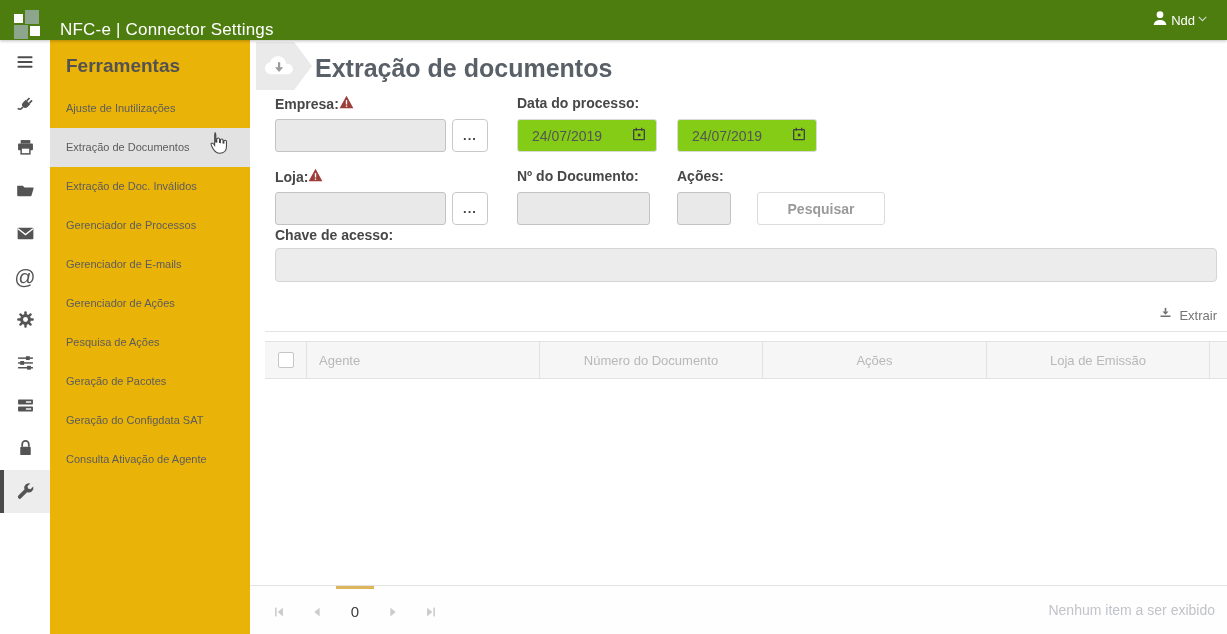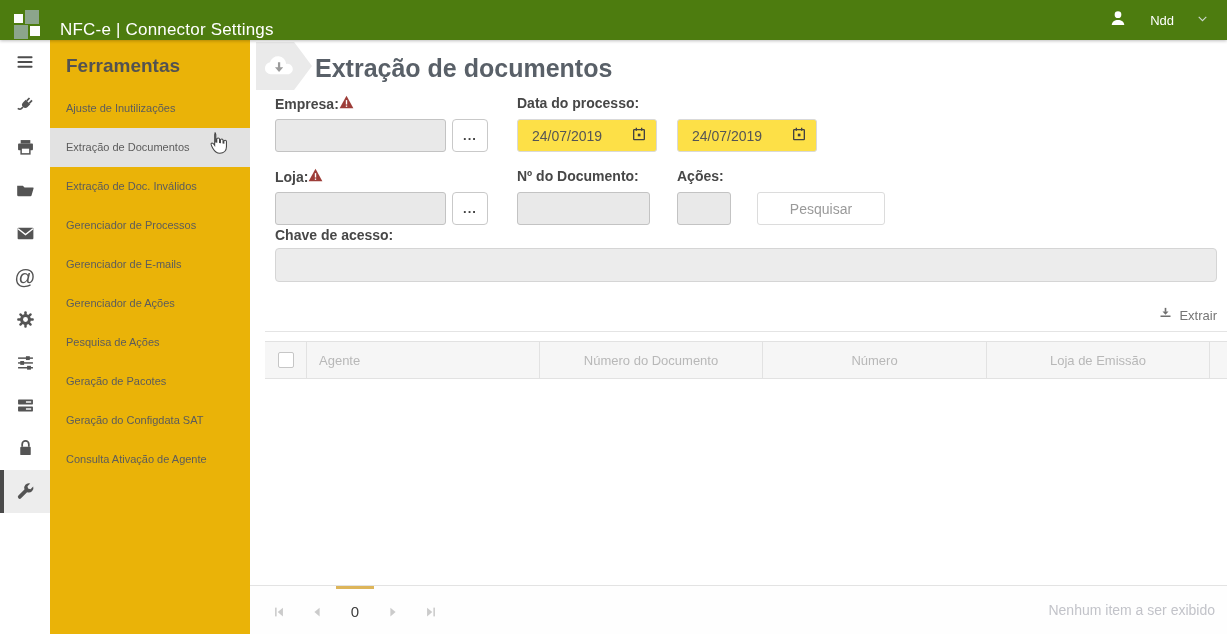--- a/index.html
+++ b/index.html
@@ -10,21 +10,21 @@
   .topbar { position:relative; height:40px; background:#4d7c0f; color:#fff;
     display:flex; align-items:flex-end; box-shadow:0 1px 3px rgba(0,0,0,.25); z-index:20; }
   .logo { position:relative; width:34px; height:30px; margin-left:14px; }
   .logo .sq { position:absolute; }
   .logo .sq1 { left:0;  top:4;  width:9px;  height:9px;  background:#fdfdfd; top:4px; }
   .logo .sq2 { left:11px; top:0;  width:14px; height:14px; background:#8ca58c; }
   .logo .sq3 { left:0;  top:15px; width:14px; height:14px; background:#8ca58c; }
   .logo .sq4 { left:16px; top:16px; width:10px; height:10px; background:#fdfdfd; }
   .app-title { margin-left:12px; font-size:17px; font-weight:400; letter-spacing:.2px; }
   .user-area { position:absolute; right:18px; top:0; height:40px; display:flex;
-    align-items:center; gap:22px; cursor:pointer; }
+    align-items:center; gap:1px; cursor:pointer; }
   .user-name { font-size:13px; color:#fff; }
 
   
   .shell { display:flex; height:594px; }
 
   
   .iconbar { width:50px; background:#fff; flex:0 0 50px; }
   .icon-cell { height:43px; display:flex; align-items:center; justify-content:center;
     cursor:pointer; position:relative; color:#545454; }
   .icon-cell.active { background:#ededed; }
@@ -46,21 +46,21 @@
     background:#eaeaea; clip-path:polygon(0 0,68% 0,100% 50%,68% 100%,0 100%); }
   .title-badge svg { position:absolute; left:5px; top:11px; }
   .page-title { position:absolute; left:65px; top:14px; font-size:25px; font-weight:600;
     color:#596068; }
 
   .field-label { position:absolute; font-size:14px; font-weight:700; color:#474747;
     display:flex; align-items:center; white-space:nowrap; }
   .txt-input { position:absolute; height:33px; border:1px solid #c3c3c3; border-radius:3px;
     background:#e9e9e9; font-family:inherit; font-size:14px; color:#555; padding:0 8px; }
   .date-input { position:absolute; height:33px; border:1px solid #d9d9d9; border-radius:3px;
-    background:#fde047; display:flex; align-items:center; justify-content:space-between;
+    background:#84cc16; display:flex; align-items:center; justify-content:space-between;
     padding:0 9px 0 14px; font-size:14px; color:#555; cursor:pointer; }
   .browse-btn { position:absolute; width:36px; height:33px; background:#fff;
     border:1px solid #c9c9c9; border-radius:4px; font-size:13px; font-weight:700;
     color:#3f3f3f; cursor:pointer; line-height:1; letter-spacing:1px; }
   .search-btn { position:absolute; width:128px; height:33px; background:#fff;
     border:1px solid #dcdcdc; border-radius:3px; font-family:inherit; font-size:14px;
     color:#9a9a9a; cursor:pointer; }
   .chave-input { position:absolute; height:34px; border:1px solid #d5d5d5; border-radius:4px;
     background:#ececec; font-family:inherit; font-size:14px; color:#555; padding:0 10px; }
 
@@ -300,21 +300,21 @@
     <div class="field-label" style="left:267px; top:128px;">
       <span>Nº do Documento:</span>
     </div>
     <input class="txt-input" style="left: 267px; top: 152px; width: 133px;" value="">
 
     <div class="field-label" style="left:427px; top:128px;">
       <span>Ações:</span>
     </div>
     <input class="txt-input" style="left: 427px; top: 152px; width: 54px;" value="">
 
-    <button class="search-btn" style="left:507px; top:152px;">Pesquisar</button>
+    <button class="search-btn" style="left:507px; top:152px;font-weight:bold;">Pesquisar</button>
 
     <div class="field-label" style="left:25px; top:187px;">
       <span>Chave de acesso:</span>
     </div>
     <input class="chave-input" style="left: 25px; top: 208px; width: 942px;" value="">
 
     <div class="extract-link">
       <span>
         <svg width="15" height="15" viewBox="0 0 24 24">
             <g fill="#6f6f6f">
@@ -328,21 +328,21 @@
     </div>
 
     <div class="grid-divider"></div>
 
     <div class="table-head">
       <div class="th c-check">
         <input type="checkbox" class="head-check" style="">
       </div>
       <div class="th c-left">Agente</div>
       <div class="th c-center">Número do Documento</div>
-      <div class="th c-center">Número</div>
+      <div class="th c-center">Ações</div>
       <div class="th c-center">Loja de Emissão</div>
       <div class="th"></div>
     </div>
 
     <div class="pager">
       <div class="pager-cell first">
         <svg width="14" height="14" viewBox="0 0 16 16">
             <g fill="#cbcbcb">
               <rect x="3.5" y="3" width="1.8" height="10"></rect>
               <polygon points="12.5,3 6.5,8 12.5,13"></polygon>

